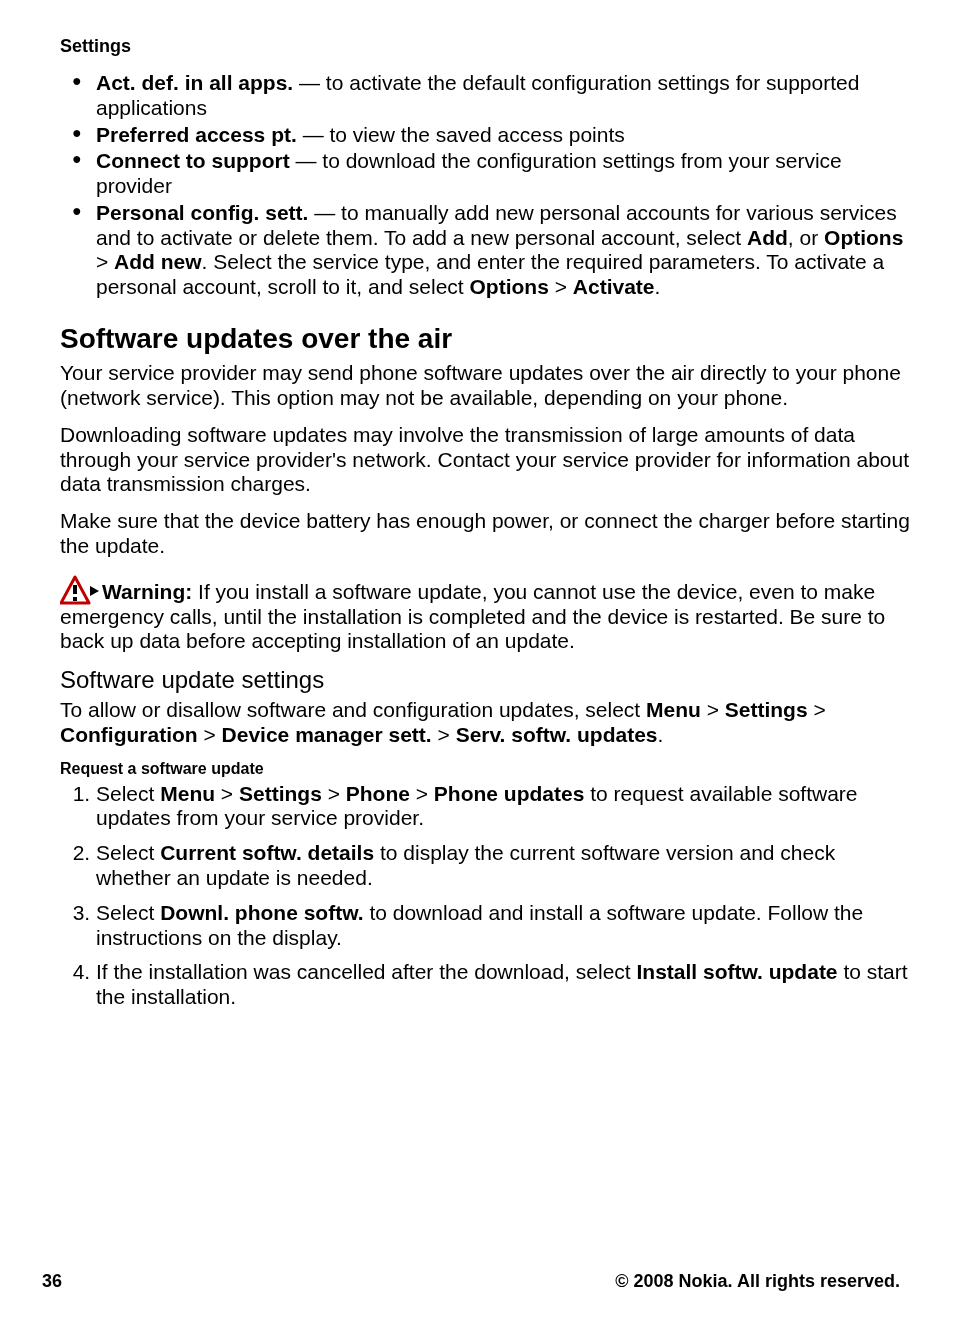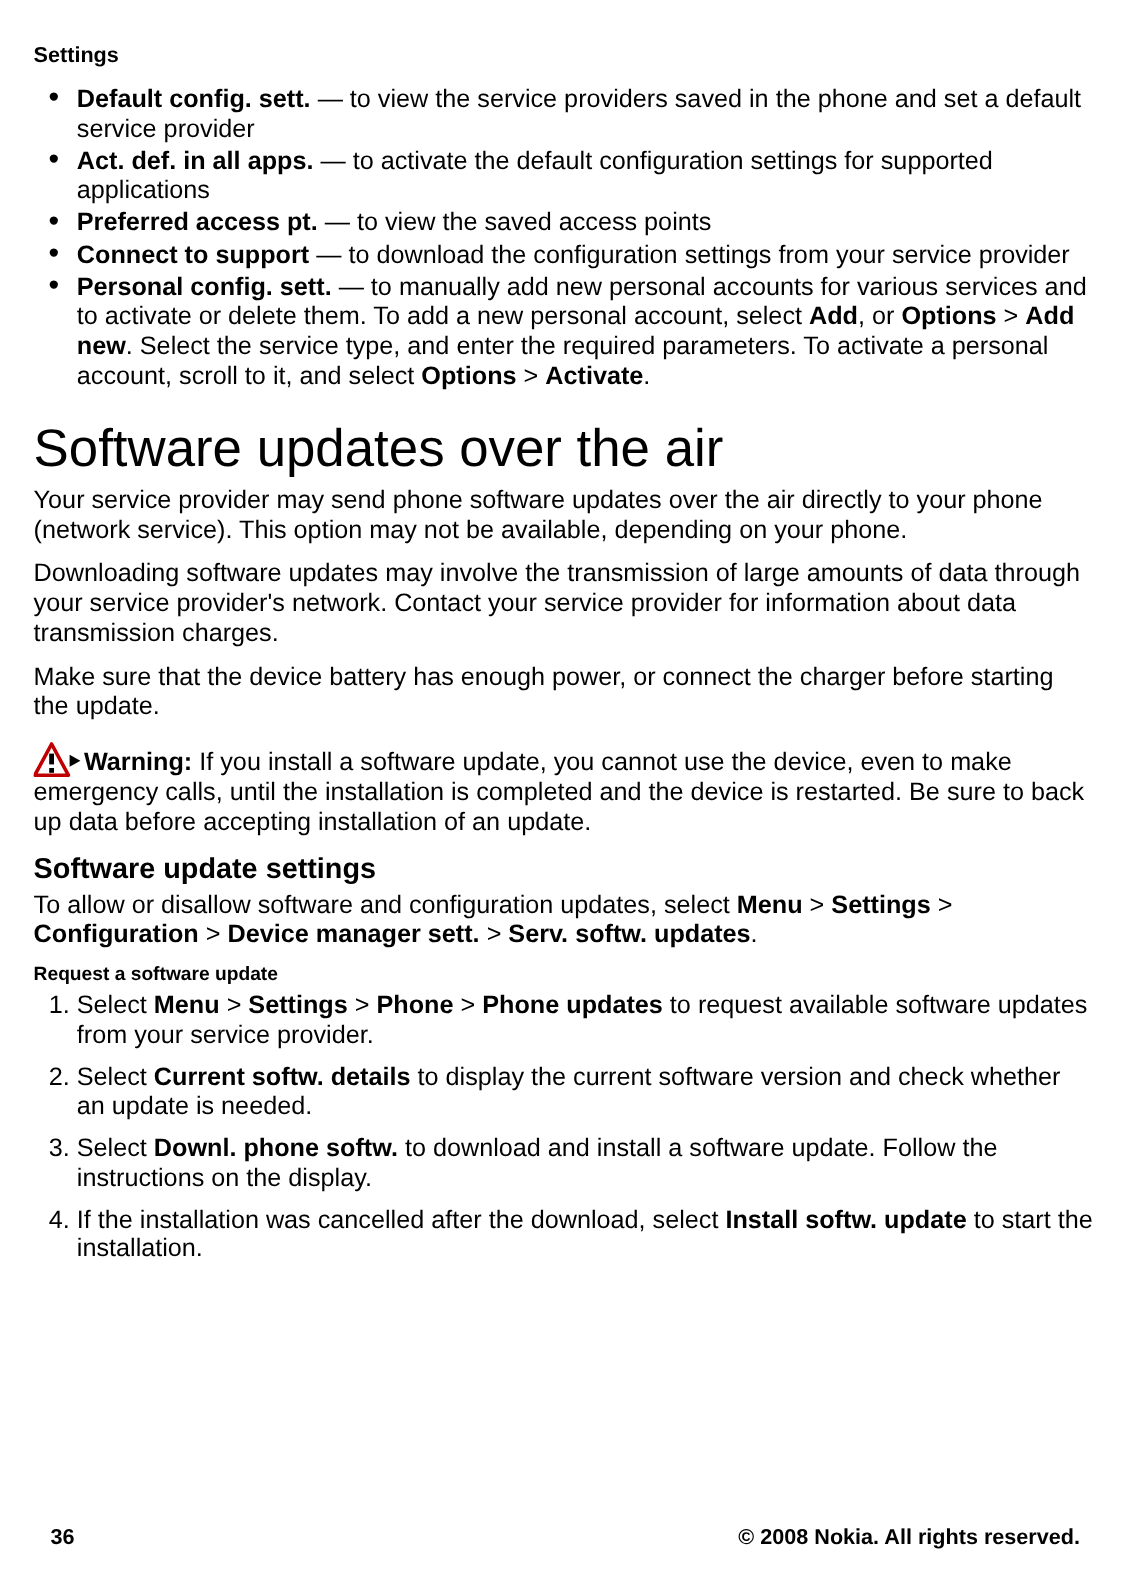--- a/index.html
+++ b/index.html
@@ -5,21 +5,21 @@
   html, body {
     margin: 0;
     padding: 0;
     background: #fff;
     font-family: Arial, Helvetica, sans-serif;
     color: #000;
   }
   .page {
     width: 954px;
     min-height: 1322px;
-    padding: 36px 42px 30px 28px;
+    padding: 36px 42px 30px 60px;
     box-sizing: border-box;
     position: relative;
   }
   .header {
     font-weight: bold;
     font-size: 18px;
     margin-bottom: 14px;
   }
   ul.bullets {
     list-style: none;
@@ -40,43 +40,43 @@
     font-size: 16px;
   }
   ul.bullets .label {
     font-weight: bold;
   }
   a.link {
     color: #0000cc;
     text-decoration: underline;
   }
   h1 {
-    font-size: 44px;
-    font-weight: normal;
+    font-size: 28px;
+    font-weight: bold;
     margin: 24px 0 8px 0;
     line-height: 1.05;
   }
   .para {
     font-size: 21px;
     line-height: 1.18;
     margin: 0 0 12px 0;
   }
   .warn-line {
     margin-top: 16px;
   }
   .warn-icon {
     display: inline-block;
     width: 40px;
     height: 30px;
     vertical-align: -6px;
     margin-right: 2px;
   }
   h2 {
     font-size: 24px;
-    font-weight: bold;
+    font-weight: normal;
     margin: 12px 0 4px 0;
   }
   h3 {
     font-size: 16px;
     font-weight: bold;
     margin: 10px 0 4px 0;
   }
   ol.steps {
     margin: 0;
     padding-left: 36px;
@@ -100,23 +100,20 @@
     font-size: 18px;
   }
 </style>
 </head>
 <body>
 
 <div class="page">
   <div class="header">Settings</div>
 
   <ul class="bullets">
-    <li>
-      <span class="label">Default config. sett.</span><span>  —  to view the service providers saved in the phone and set a default service provider</span>
-    </li>
     <li>
       <span class="label">Act. def. in all apps.</span><span>  —  to activate the default configuration settings for supported applications</span>
     </li>
     <li>
       <span class="label">Preferred access pt.</span><span>  —  to view the saved access points</span>
     </li>
     <li>
       <span class="label">Connect to support</span><span>  —  to download the configuration settings from your service provider</span>
     </li>
     <li>

